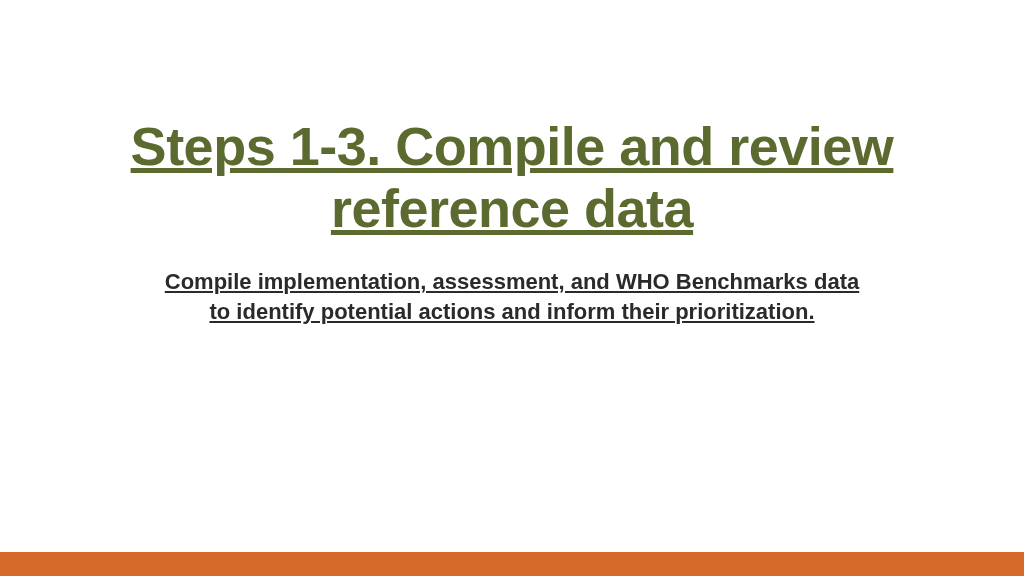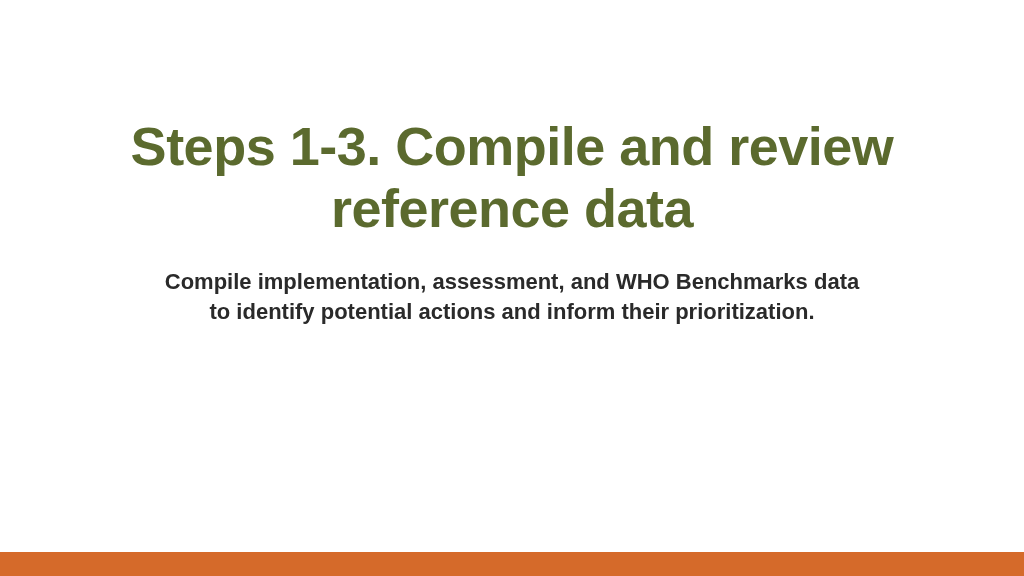--- a/index.html
+++ b/index.html
@@ -24,29 +24,31 @@
       padding-top: 115px;
     }
     .title {
       font-size: 54px;
       font-weight: bold;
       color: #5b6a2e;
       text-align: center;
       line-height: 1.15;
       max-width: 880px;
       letter-spacing: -0.5px;
+      text-decoration: underline;
     }
     .subtitle {
       margin-top: 28px;
       font-size: 22px;
       font-weight: bold;
       color: #2a2a2a;
       text-align: center;
       line-height: 1.35;
       max-width: 720px;
+      text-decoration: underline;
     }
     .bottom-bar {
       position: absolute;
       left: 0;
       bottom: 0;
       width: 100%;
       height: 24px;
       background: #d56a2a;
     }
   </style>

